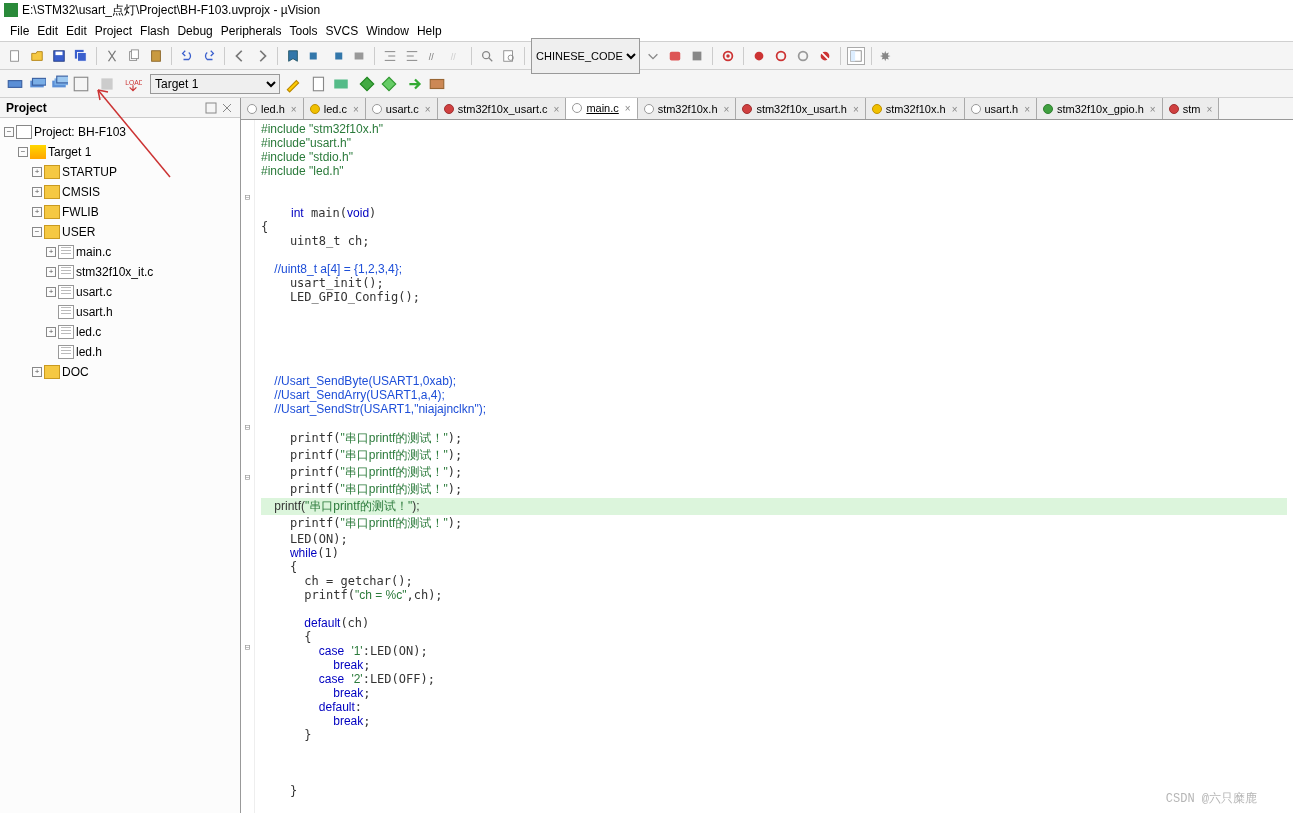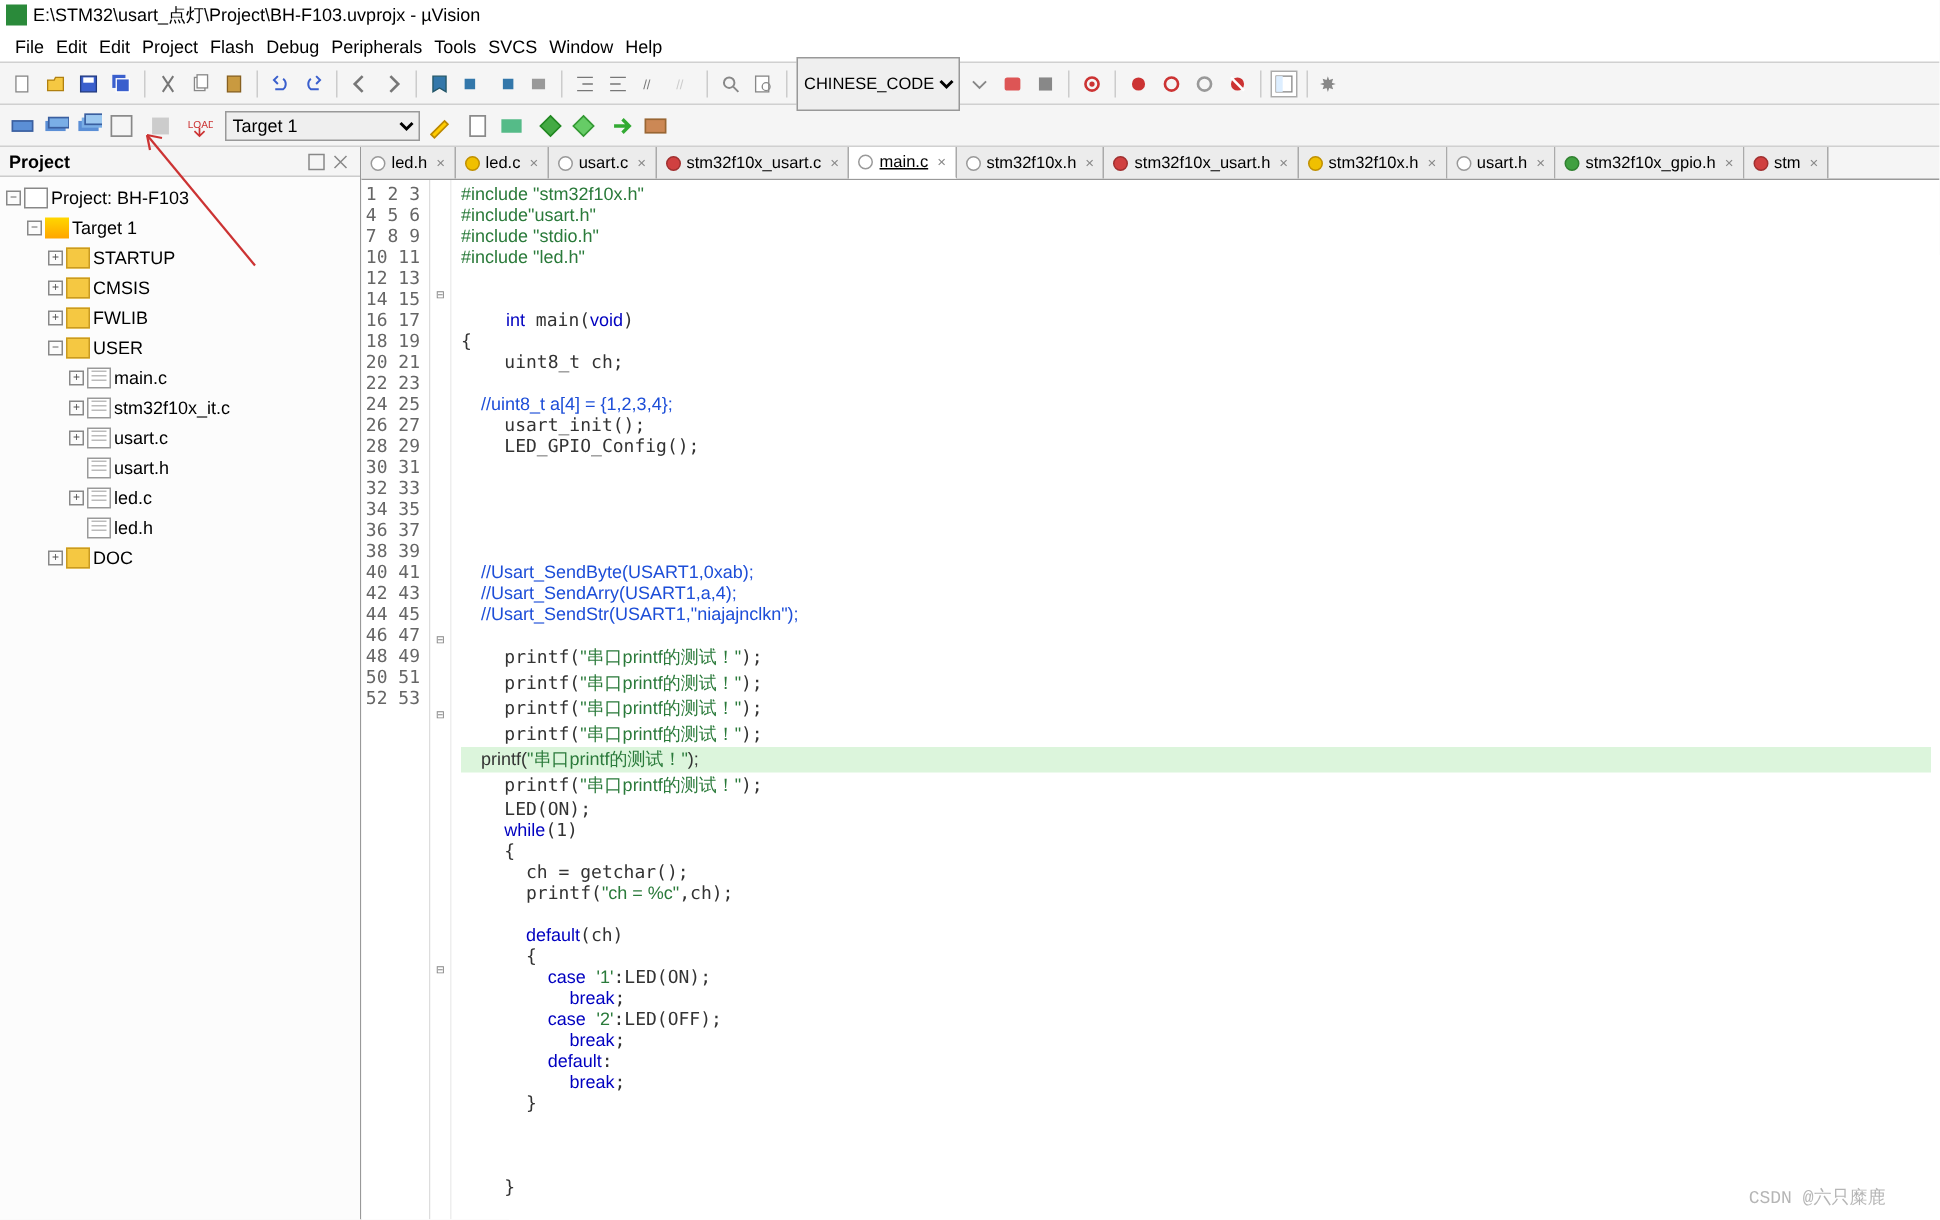--- a/index.html
+++ b/index.html
@@ -475,74 +475,20 @@
           <span class="name">stm32f10x_gpio.h</span>
           <span class="close">×</span>
         </div>
         <div class="tab">
           <span class="dot r"></span>
           <span class="name">stm</span>
           <span class="close">×</span>
         </div>
       </div>
     <div class="code-area">
-      <div class="gutter" id="gutter">1
-2
-3
-4
-5
-6
-7
-8
-9
-10
-11
-12
-13
-14
-15
-16
-17
-18
-19
-20
-21
-22
-23
-24
-25
-26
-27
-28
-29
-30
-31
-32
-33
-34
-35
-36
-37
-38
-39
-40
-41
-42
-43
-44
-45
-46
-47
-48
-49
-50
-51
-52
-53
-</div>
       <div class="fold-col" id="foldcol">
           <pre style="margin:0;font:inherit"> 
  
  
  
  
  
  
 ⊟
  

